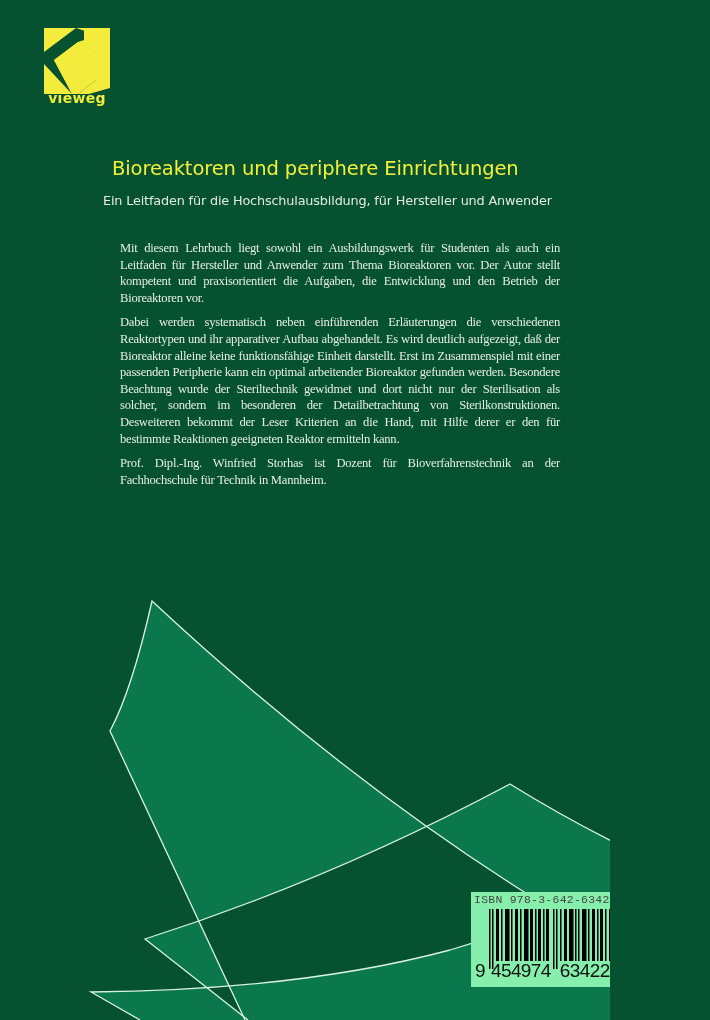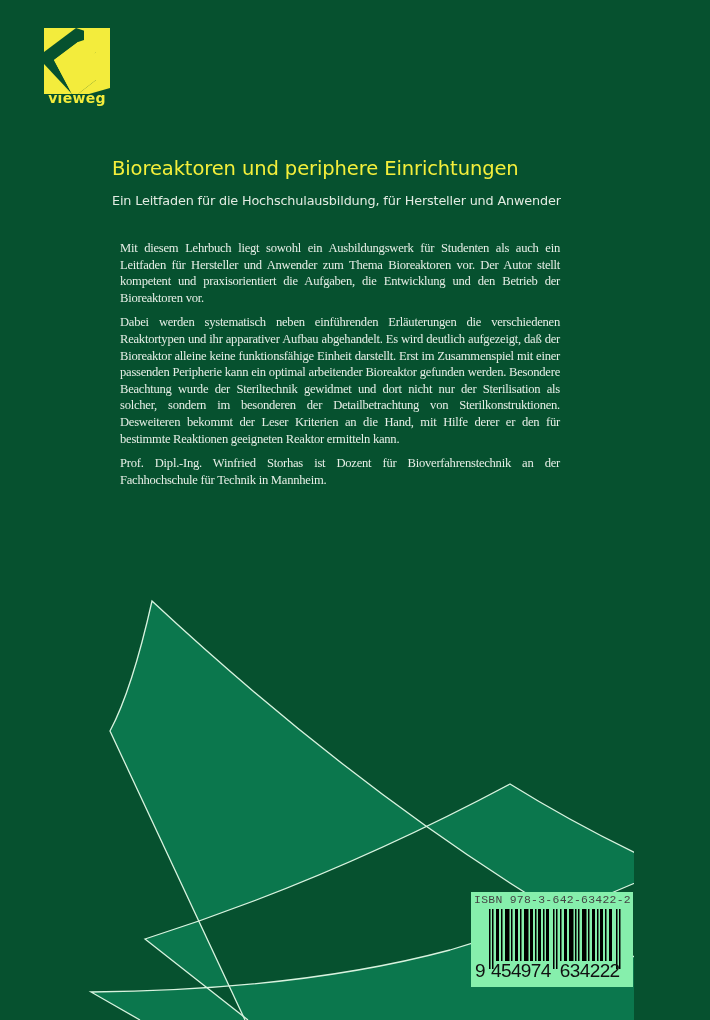--- a/index.html
+++ b/index.html
@@ -1,26 +1,26 @@
 <!DOCTYPE html>
 <html><head>
 <meta charset="utf-8">
 <style>
   html, body { margin: 0; padding: 0; }
   body { width: 710px; height: 1020px; overflow: hidden; background: #06512f; }
-  .cover { position: relative; width: 610px; height: 1020px; background: #06512f; overflow: hidden; padding-left: 24px; }
+  .cover { position: relative; width: 610px; height: 1020px; background: #06512f; overflow: hidden; }
   .shapes { position: absolute; left: 0; top: 0; width: 710px; height: 1020px; }
   .logo { position: absolute; left: 44px; top: 28px; width: 66px; height: 80px; }
   .logo-word { position: absolute; left: 44px; top: 90px; width: 66px; text-align: center;
     font-family: "DejaVu Sans", sans-serif; font-weight: bold; font-size: 14px; color: #f3ec3c; letter-spacing: 0.3px; }
   .author { position: absolute; left: 112px; top: 125px; font-family: "DejaVu Sans", sans-serif;
     font-weight: 200; font-size: 18px; color: #f1ee4a; letter-spacing: -0.2px; }
   .title { position: absolute; left: 112px; top: 157px; font-family: "DejaVu Sans", sans-serif;
     font-weight: normal; font-size: 19.5px; color: #f4ef3b; letter-spacing: -0.1px; }
-  .subtitle { position: absolute; left: 112px; top: 193px; font-family: "DejaVu Sans", sans-serif;
+  .subtitle { position: absolute; left: 103px; top: 193px; font-family: "DejaVu Sans", sans-serif;
     font-size: 12.8px; color: #e2ebe2; letter-spacing: -0.15px; }
   .blurb { position: absolute; left: 112px; top: 232px; width: 456px; font-family: "DejaVu Sans", sans-serif;
     font-size: 12.6px; line-height: 16.6px; color: #e6eee6; text-align: justify; letter-spacing: -0.25px; }
   .blurb p { margin: 8px; font-family: Liberation Serif, serif; }
   .blurb p.gap { margin-top: 7px; }
   .isbn-box { position: absolute; left: 471px; top: 892px; width: 162px; height: 95px; background: #86efac; }
   .isbn-text { position: absolute; left: 3px; top: 2px; font-family: "Liberation Mono", monospace;
     font-size: 11.4px; color: #444; letter-spacing: 0.3px; white-space: nowrap; }
   .bars { position: absolute; left: 18px; top: 17px; width: 134px; height: 60px; }
   .isbn-digits { position: absolute; left: 4px; top: 68px; font-family: "Liberation Sans", sans-serif;

